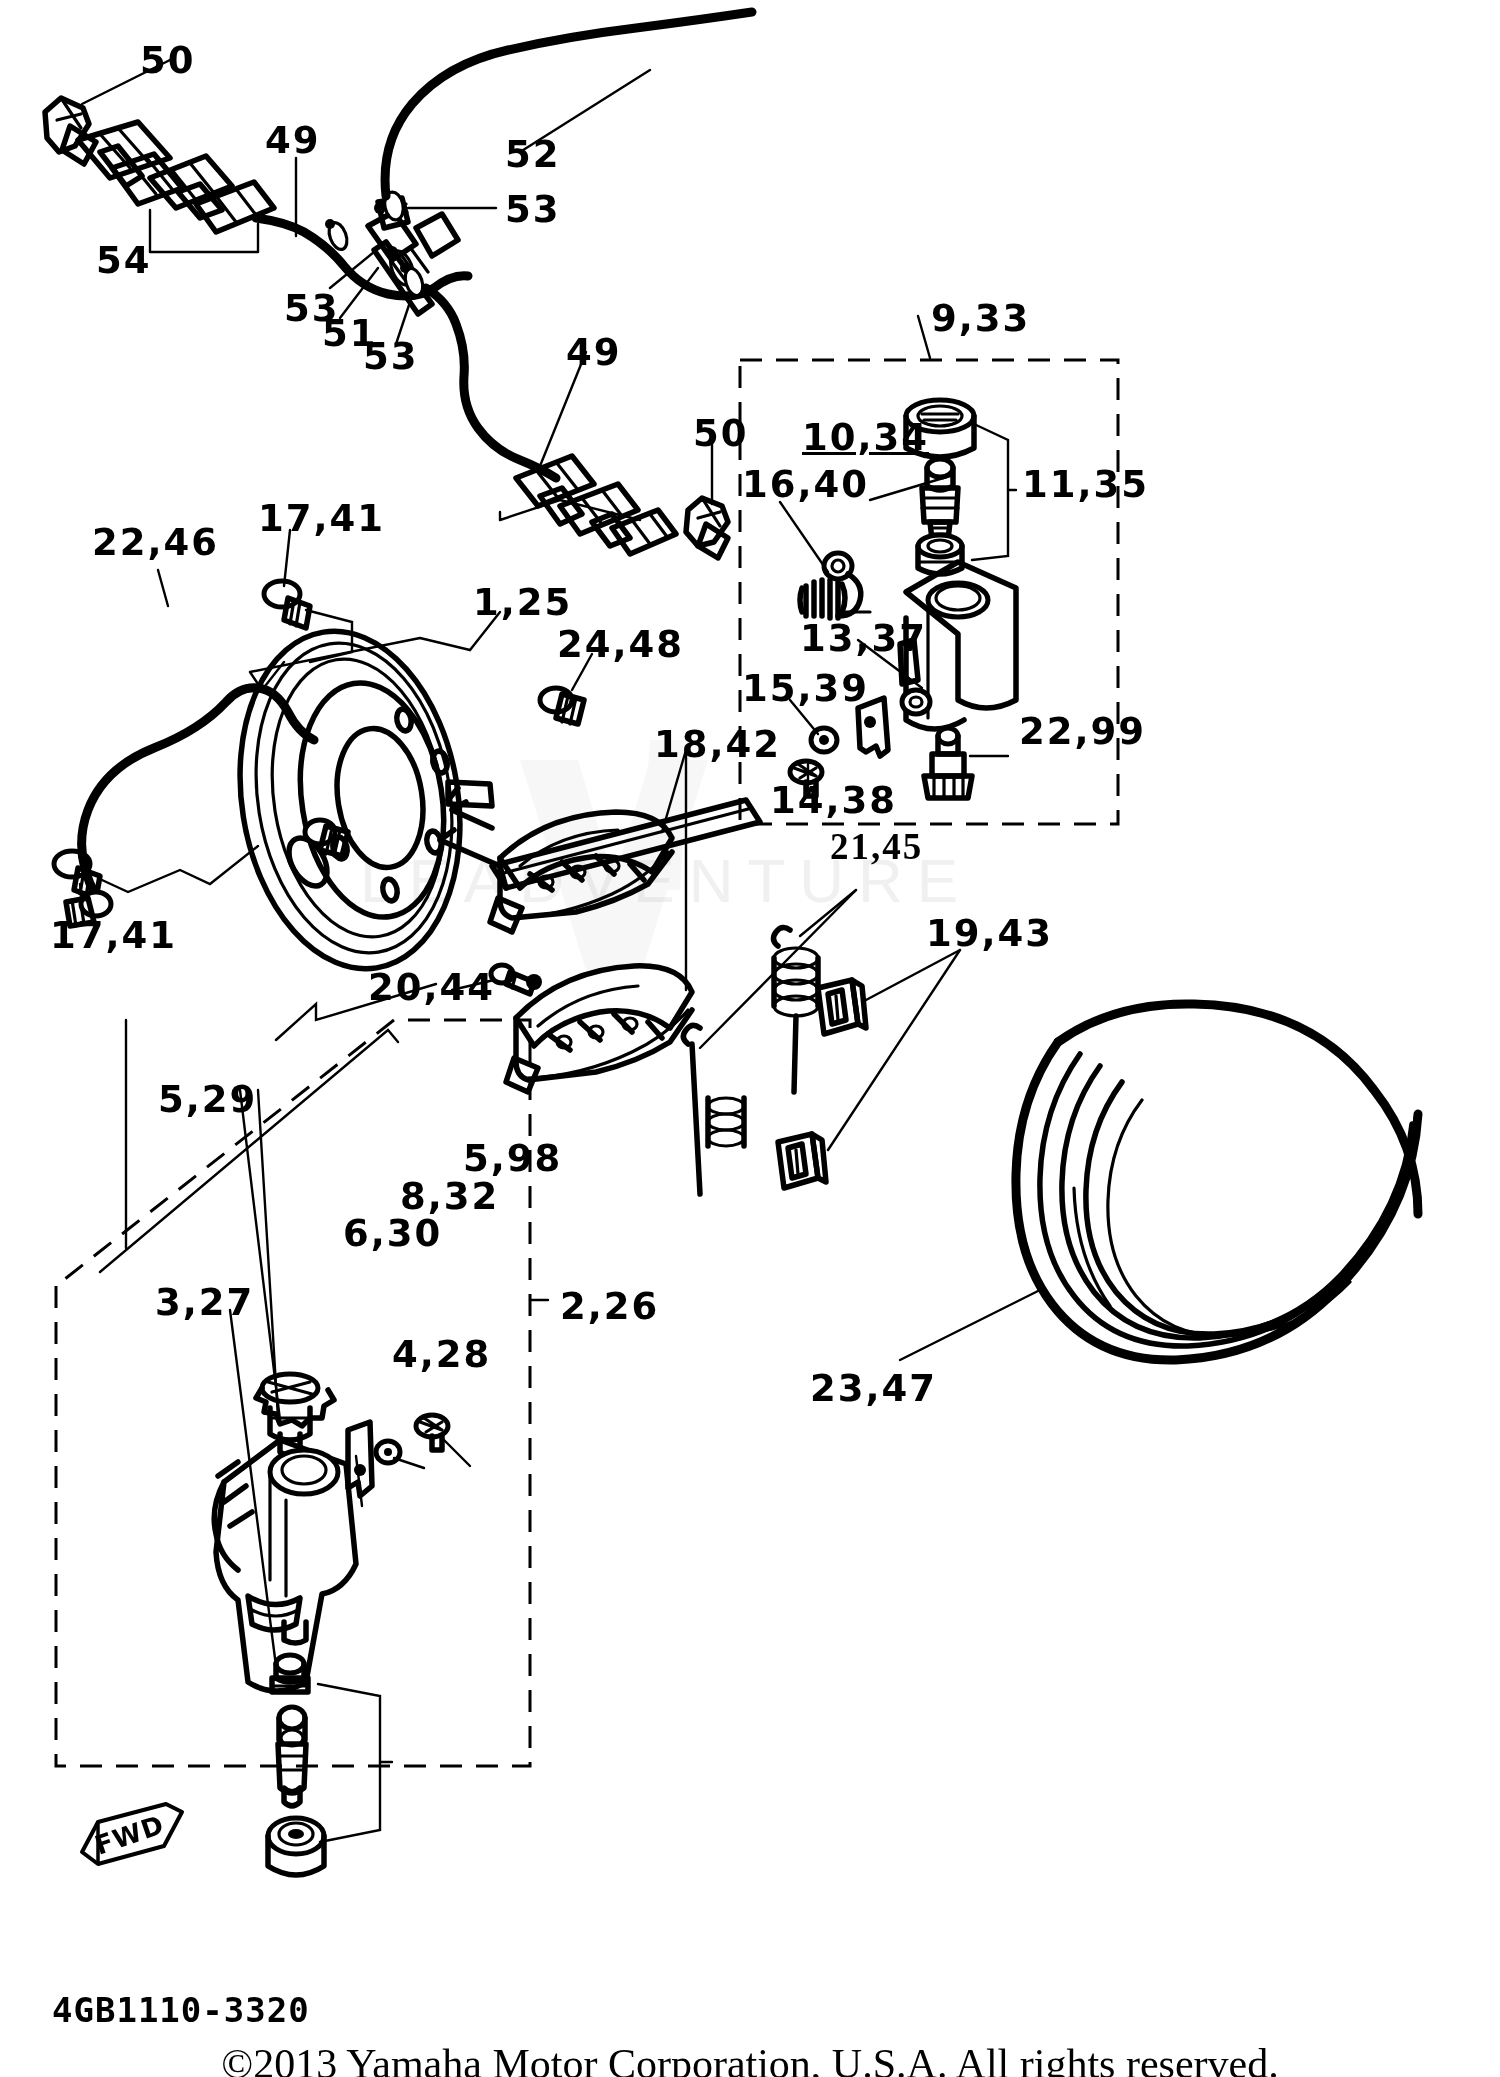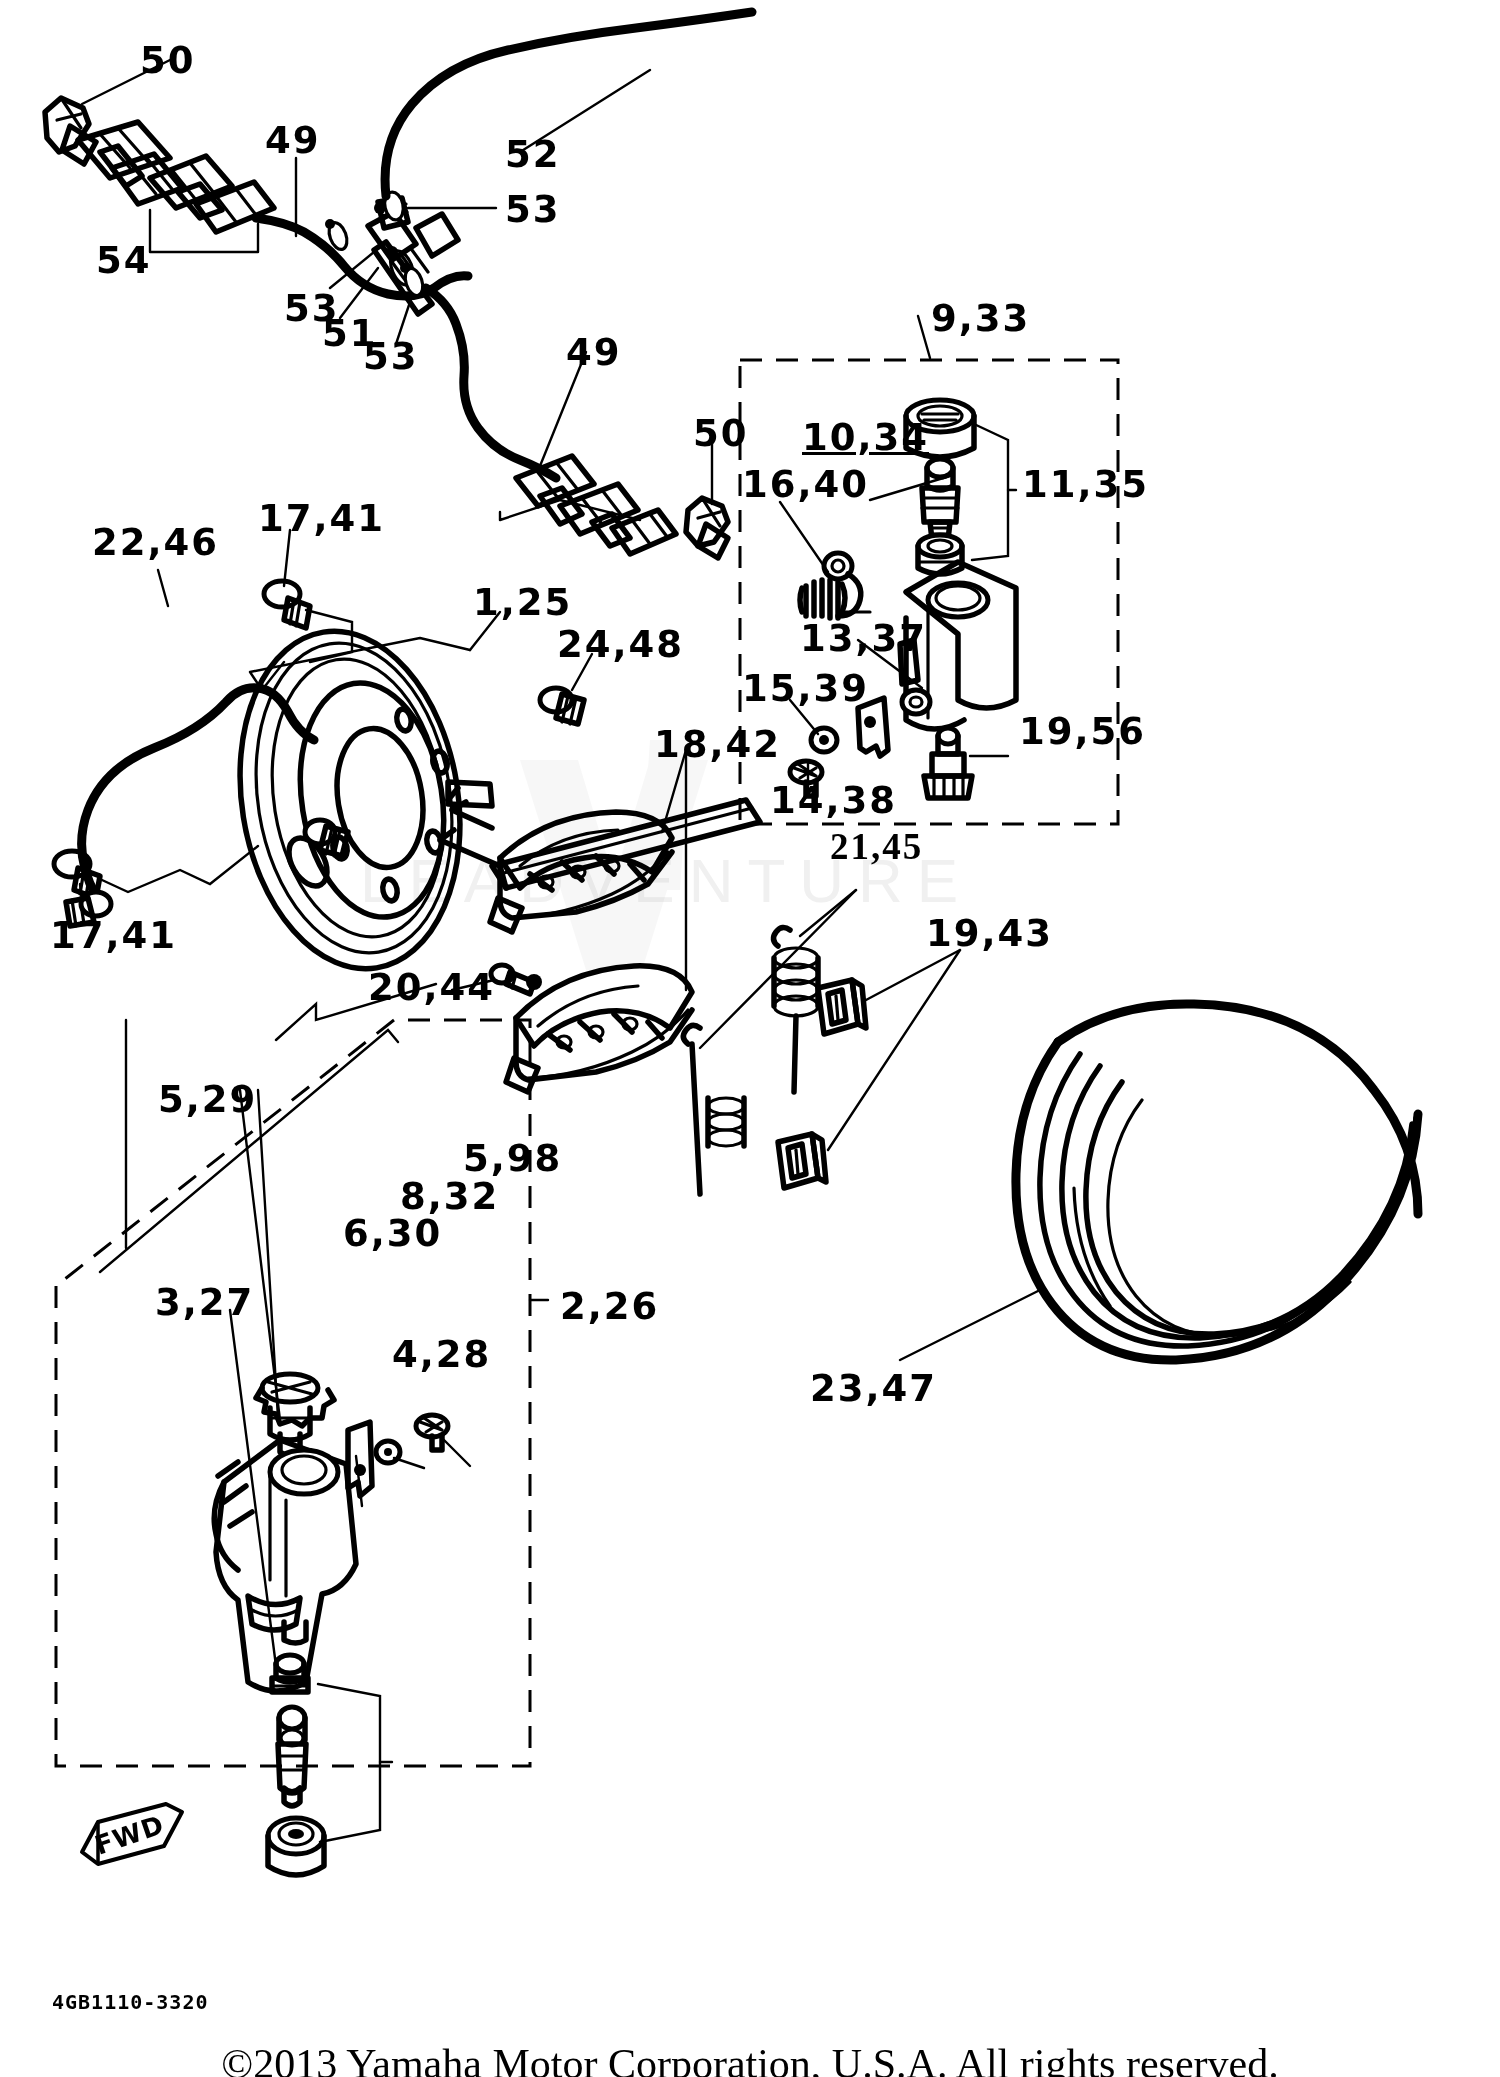--- a/index.html
+++ b/index.html
@@ -3,21 +3,21 @@
 <meta charset="utf-8">
 <style>
   html,body{margin:0;padding:0;background:#ffffff;}
   body{width:1500px;height:2077px;position:relative;overflow:hidden;
        font-family:"Liberation Sans","DejaVu Sans",sans-serif;color:#000;}
   #sheet{position:absolute;left:0;top:0;width:1500px;height:2077px;background:#fff;}
   svg.art{position:absolute;left:0;top:0;width:1500px;height:2077px;}
   .lbl{position:absolute;white-space:nowrap;font-family:"DejaVu Sans",sans-serif;
        font-weight:700;font-size:37px;letter-spacing:2px;color:#000;line-height:1;}
   .partno{position:absolute;left:52px;top:1990px;font-family:"DejaVu Sans Mono","Liberation Mono",monospace;
-       font-weight:700;font-size:20px;letter-spacing:1px;}
+       font-weight:700;font-size:34px;letter-spacing:1px;}
   .copyright{position:absolute;left:0;top:2040px;width:1500px;text-align:center;
        font-family:"Liberation Serif","DejaVu Serif",serif;font-size:42px;font-weight:400;}
   .rendered{position:absolute;left:0;top:2074px;width:1500px;text-align:center;
        font-family:"Liberation Sans",sans-serif;font-size:15px;color:#9a9a9a;}
   .fwd{position:absolute;left:78px;top:1800px;width:110px;height:70px;}
   .fwd span{position:absolute;left:16px;top:20px;transform:rotate(-19deg);
        font-family:"DejaVu Sans",sans-serif;font-weight:700;font-size:26px;letter-spacing:1px;}
   .wm{position:absolute;font-family:"Liberation Sans",sans-serif;font-weight:400;
        color:#f0f0f0;letter-spacing:14px;font-size:62px;user-select:none;}
   .wmlogo{position:absolute;color:#f3f3f3;font-size:150px;font-weight:700;
@@ -443,21 +443,21 @@
   <div class="lbl" style="left:363px;top:338px;">53</div>
   <div class="lbl" style="left:566px;top:334px;">49</div>
 
   <div class="lbl" style="left:931px;top:300px;">9,33</div>
   <div class="lbl" style="left:693px;top:415px;">50</div>
   <div class="lbl" style="left:802px;top:419px;text-decoration:underline;">10,34</div>
   <div class="lbl" style="left:742px;top:466px;">16,40</div>
   <div class="lbl" style="left:1022px;top:466px;">11,35</div>
   <div class="lbl" style="left:800px;top:620px;">13,37</div>
   <div class="lbl" style="left:742px;top:670px;">15,39</div>
-  <div class="lbl" style="left:1019px;top:713px;">19,56</div>
+  <div class="lbl" style="left:1019px;top:713px;">22,99</div>
   <div class="lbl" style="left:770px;top:782px;">14,38</div>
 
   <div class="lbl" style="left:258px;top:500px;">17,41</div>
   <div class="lbl" style="left:92px;top:524px;">22,46</div>
   <div class="lbl" style="left:473px;top:584px;">1,25</div>
   <div class="lbl" style="left:557px;top:626px;">24,48</div>
   <div class="lbl" style="left:654px;top:726px;">18,42</div>
   <div class="lbl" style="left:830px;top:828px;font-family:Liberation Serif, serif;">21,45</div>
   <div class="lbl" style="left:50px;top:917px;">17,41</div>
   <div class="lbl" style="left:926px;top:915px;">19,43</div>

